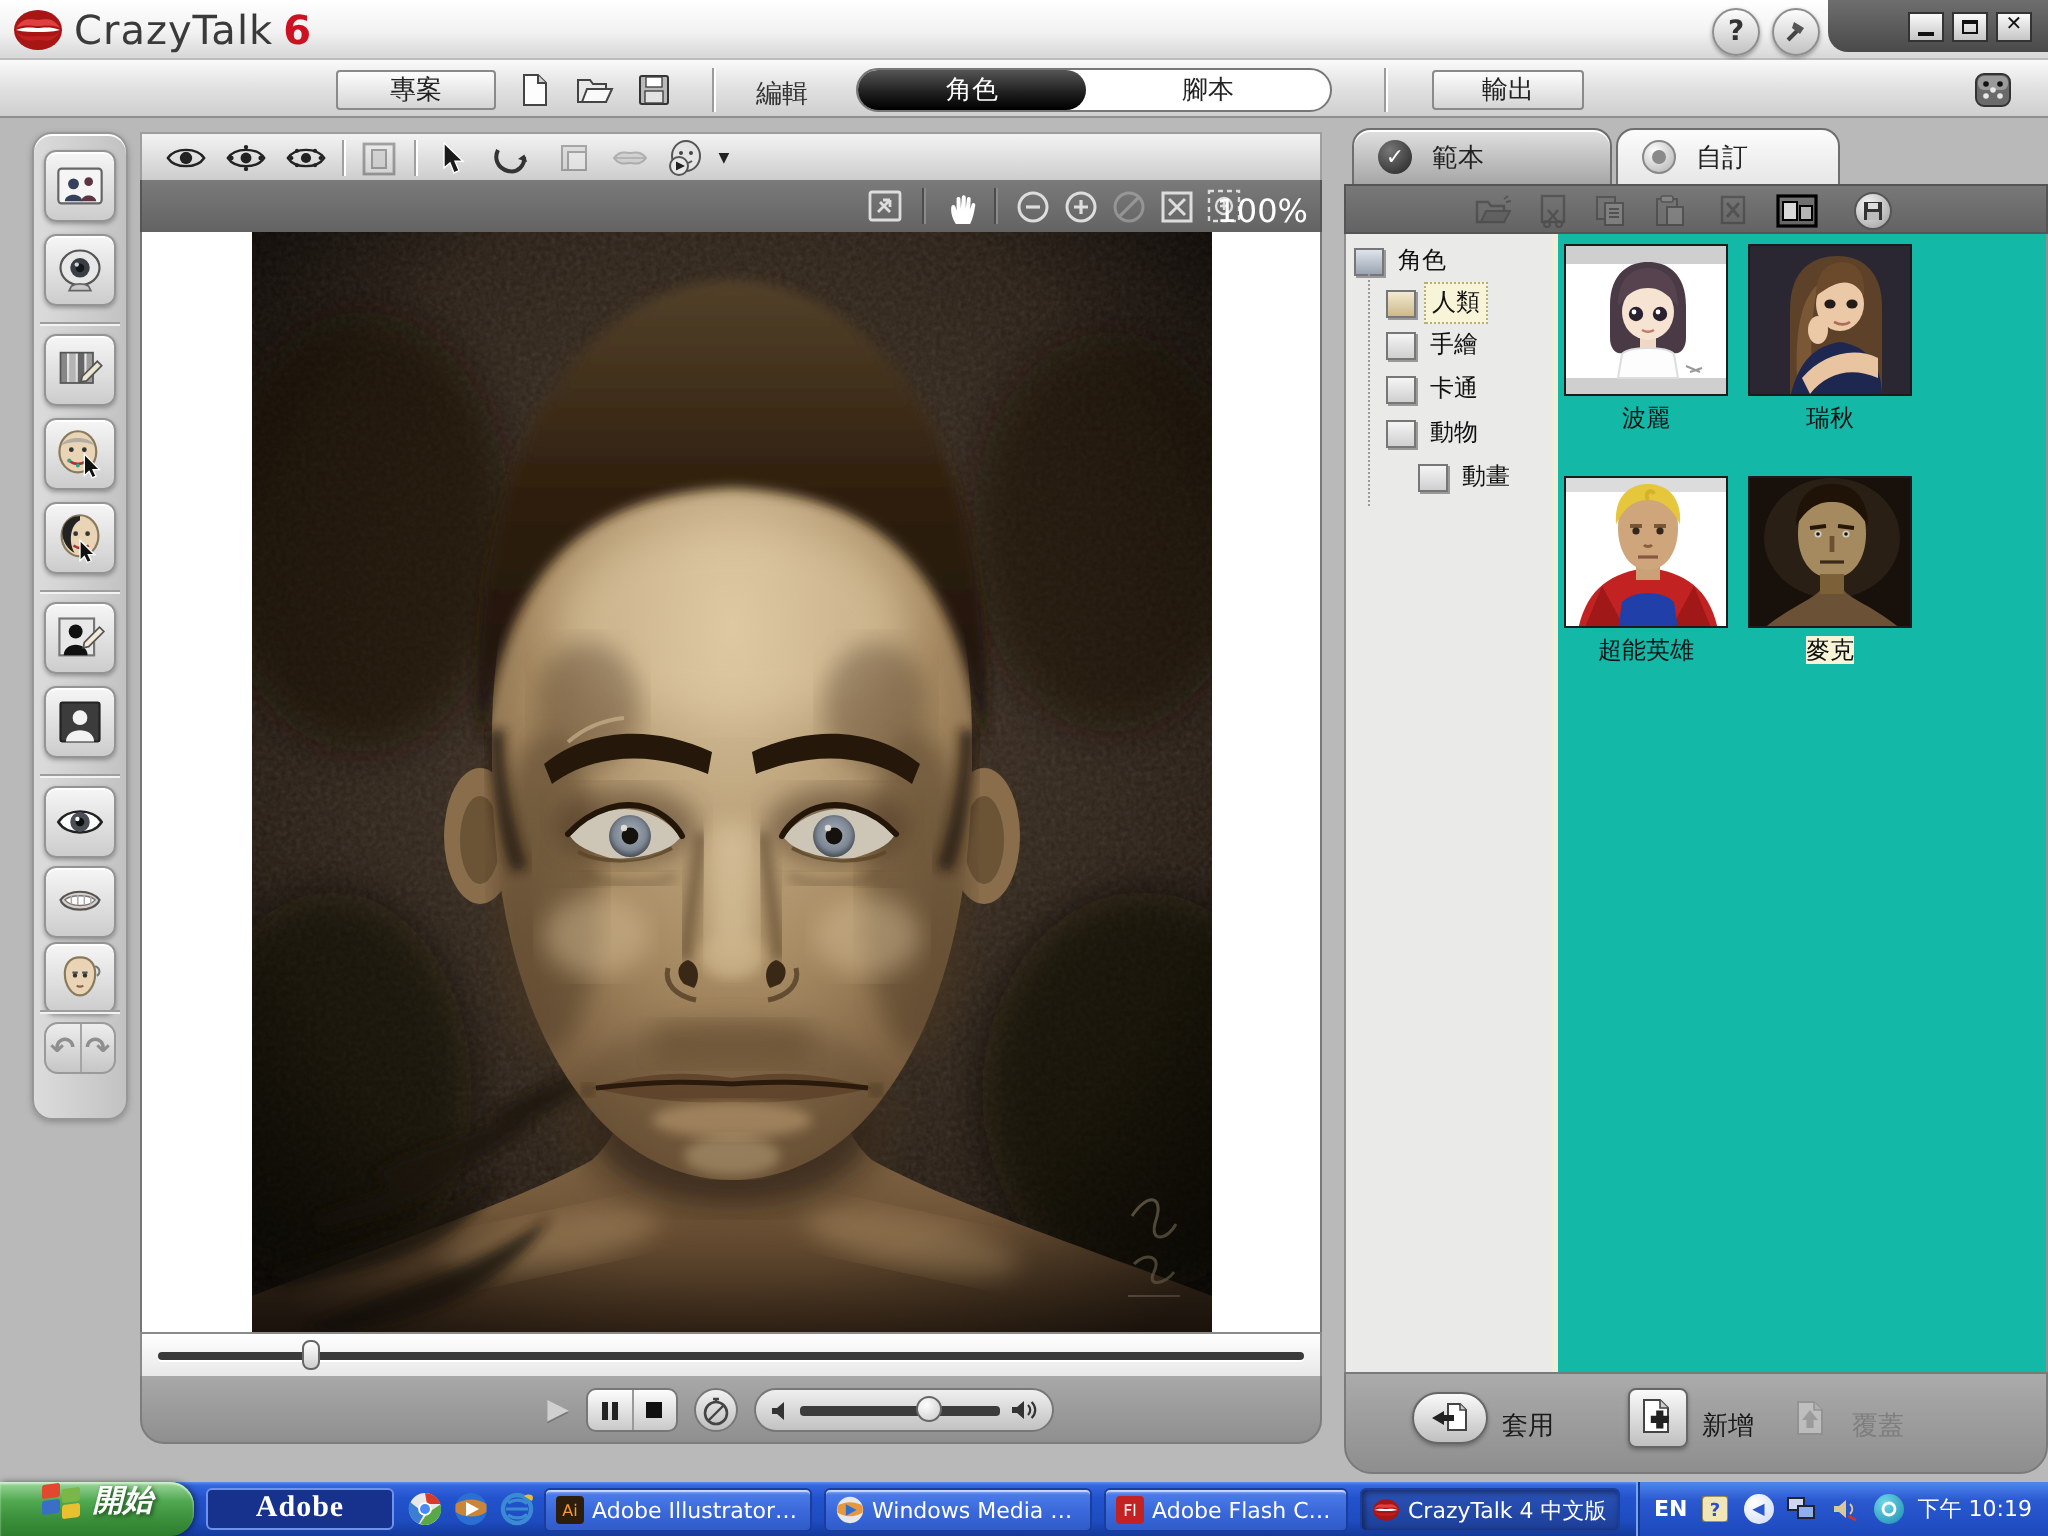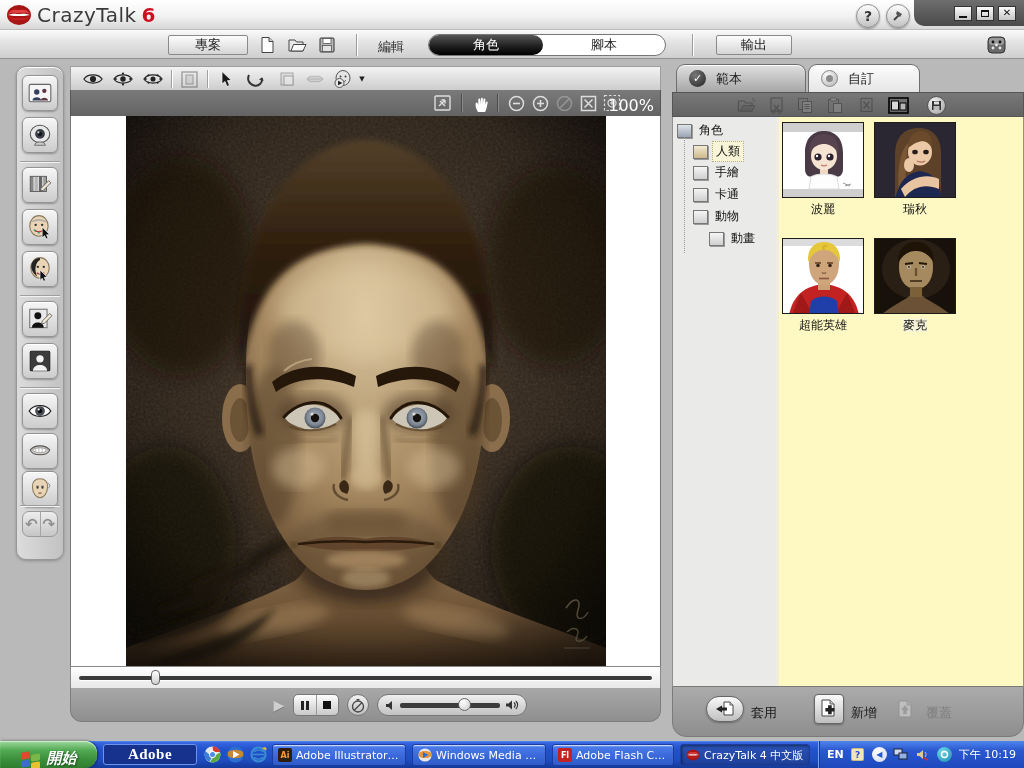--- a/index.html
+++ b/index.html
@@ -67,49 +67,49 @@
 .tab{position:absolute;top:64px;height:28px;border:1px solid #6e6e6e;border-bottom:none;border-radius:9px 9px 0 0;display:flex;align-items:center;gap:10px;padding-left:12px;cursor:pointer;font-size:13px}
 #tab-template{left:676px;width:130px;background:linear-gradient(180deg,#e0e0e0,#a6a6a6);box-shadow:inset 0 1px 0 #fff;z-index:2}
 #tab-custom{left:808px;width:112px;background:linear-gradient(180deg,#fcfcfc,#e6e6e6);z-index:1}
 .tab .badge{width:17px;height:17px;border-radius:50%;display:flex;align-items:center;justify-content:center}
 #tab-template .badge{background:radial-gradient(circle at 35% 30%,#777,#222);color:#fff;font-size:11px;font-weight:bold}
 #tab-custom .badge{background:radial-gradient(circle at 35% 30%,#fdfdfd,#b0b0b0);border:1px solid #888}
 #tab-custom .badge i{width:7px;height:7px;border-radius:50%;background:#8a8a8a;display:block}
 #rp-toolbar{position:absolute;left:672px;top:92px;width:352px;height:25px;background:linear-gradient(180deg,#787878,#636363);border:1px solid #555;z-index:3}
 .rp-ic{position:absolute;top:2px;width:22px;height:20px;display:flex;align-items:center;justify-content:center;cursor:pointer}
 #treepanel{position:absolute;left:672px;top:117px;width:104px;height:569px;background:#eaeae8;border-left:1px solid #8f8f8f}
-#thumbpanel{position:absolute;left:779px;top:117px;width:245px;height:569px;background:#fef9c3;border-right:1px solid #8f8f8f}
+#thumbpanel{position:absolute;left:779px;top:117px;width:245px;height:569px;background:#14b8a6;border-right:1px solid #8f8f8f}
 #tree-divider{position:absolute;left:776px;top:117px;width:3px;height:569px;background:#f0edda}
 .tree-row{position:absolute;display:flex;align-items:center;gap:4px;font-size:12px;color:#111;cursor:pointer;white-space:nowrap}
 .tree-row .lbl{padding:1px 3px}
 .tree-row.sel .lbl{background:#f8f4d8;border:1px dotted #b5ae7e}
 .tnode{width:15px;height:14px;background:linear-gradient(180deg,#f5f5f5,#cfcfcf);border:1px solid #777;box-shadow:1px 1px 0 #999}
 .card{position:absolute;width:82px;height:76px;border:1px solid #1c1c1c;background:#fff;overflow:hidden;cursor:pointer}
 .card-label{position:absolute;font-size:12px;color:#111;text-align:center;cursor:pointer}
 .card-label.sel span{background:#f8f4d8}
 #rp-bottom{position:absolute;left:672px;top:686px;width:352px;height:51px;background:linear-gradient(180deg,#ababab,#8e8e8e);border:1px solid #7a7a7a;border-radius:0 0 14px 14px}
 .act-label{position:absolute;top:17px;font-size:13px;color:#1a1a1a;cursor:pointer}
 .act-label.dis{color:#7e7e7e}
 #apply-ic{position:absolute;left:33px;top:9px;width:38px;height:26px;border-radius:13px;background:linear-gradient(180deg,#fafafa,#bfbfbf);border:1px solid #666;display:flex;align-items:center;justify-content:center;cursor:pointer;box-shadow:0 1px 2px rgba(0,0,0,.3)}
 #add-ic{position:absolute;left:141px;top:7px;width:30px;height:30px;border-radius:4px;background:linear-gradient(180deg,#fafafa,#bfbfbf);border:1px solid #666;display:flex;align-items:center;justify-content:center;cursor:pointer;box-shadow:0 1px 2px rgba(0,0,0,.3)}
 #ovr-ic{position:absolute;left:218px;top:7px;width:30px;height:30px;border-radius:4px;display:flex;align-items:center;justify-content:center;opacity:.55;cursor:default}
 
 
 #taskbar{position:absolute;left:0;top:741px;width:1024px;height:27px;background:linear-gradient(180deg,#5a8ef2 0%,#3566e0 6%,#2253cd 30%,#1e4cc0 72%,#143a9a 100%)}
-#startbtn{position:absolute;left:0;top:0;width:97px;height:27px;border-radius:0 12px 12px 0;background:linear-gradient(180deg,#9ed89e 0%,#51a951 35%,#3a8f3a 70%,#2e7d2e 100%);box-shadow:1px 0 3px rgba(0,0,0,.5),inset 0 1px 1px #cdf2cd;display:flex;align-items:flex-end;justify-content:center;gap:6px;cursor:pointer}
+#startbtn{position:absolute;left:0;top:0;width:97px;height:27px;border-radius:0 12px 12px 0;background:linear-gradient(180deg,#9ed89e 0%,#51a951 35%,#3a8f3a 70%,#2e7d2e 100%);box-shadow:1px 0 3px rgba(0,0,0,.5),inset 0 1px 1px #cdf2cd;display:flex;align-items:flex-start;justify-content:center;gap:6px;cursor:pointer}
 #startbtn .txt{color:#fff;font-size:15px;font-weight:bold;font-style:italic;text-shadow:1px 1px 2px #1d4d1d}
 #winflag{width:20px;height:17px;position:relative}
 #winflag i{position:absolute;width:9px;height:7px;border-radius:1.5px;transform:skewY(-8deg)}
 #googlebox{position:absolute;left:103px;top:3px;width:94px;height:21px;background:#16328c;border:1px solid #6f92ea;border-radius:3px;display:flex;align-items:center;justify-content:center;cursor:text}
 #googlebox span{font-family:"Liberation Serif","DejaVu Serif",serif;font-weight:bold;color:#fff;font-size:15px;letter-spacing:.5px}
 .ql{position:absolute;top:4px;width:19px;height:19px;display:flex;align-items:center;justify-content:center;cursor:pointer}
 .taskbtn{position:absolute;top:3px;height:22px;border-radius:3px;background:linear-gradient(180deg,#98b5f5 0%,#4a7ae8 12%,#3a68da 55%,#305cc9 100%);border:1px solid #1c3d9b;box-shadow:inset 0 1px 0 rgba(255,255,255,.5);display:flex;align-items:center;gap:4px;padding:0 5px;color:#fff;font-size:11px;white-space:nowrap;overflow:hidden;cursor:pointer}
 .taskbtn.active{background:linear-gradient(180deg,#2a53b8,#1d3f98);box-shadow:inset 1px 1px 3px rgba(0,0,0,.5)}
 .taskbtn .cap{text-overflow:ellipsis;overflow:hidden}
-.badge-sq{width:14px;height:14px;border-radius:2px;display:flex;align-items:center;justify-content:center;font-size:8px;font-weight:bold;flex:0 0 14px}
+.badge-sq{width:14px;height:14px;border-radius:2px;display:flex;align-items:center;justify-content:center;font-size:8px;font-weight:normal;flex:0 0 14px}
 #tray{position:absolute;right:0;top:0;width:206px;height:27px;background:linear-gradient(180deg,#4f86ee 0%,#2a58cf 35%,#1d49bd 100%);border-left:1px solid #7aa2f2;box-shadow:inset 1px 0 0 #123a8e;display:flex;align-items:center;gap:6px;padding:0 8px 0 8px}
 #tray .lang{color:#fff;font-size:11px;font-weight:bold}
 #tray .time{color:#fff;font-size:11px;margin-left:auto;white-space:nowrap}
 .tray-ic{width:16px;height:16px;display:flex;align-items:center;justify-content:center;cursor:pointer}
 </style>
 </head>
 <body>
 
 <div id="titlebar">
   <div id="logo">

